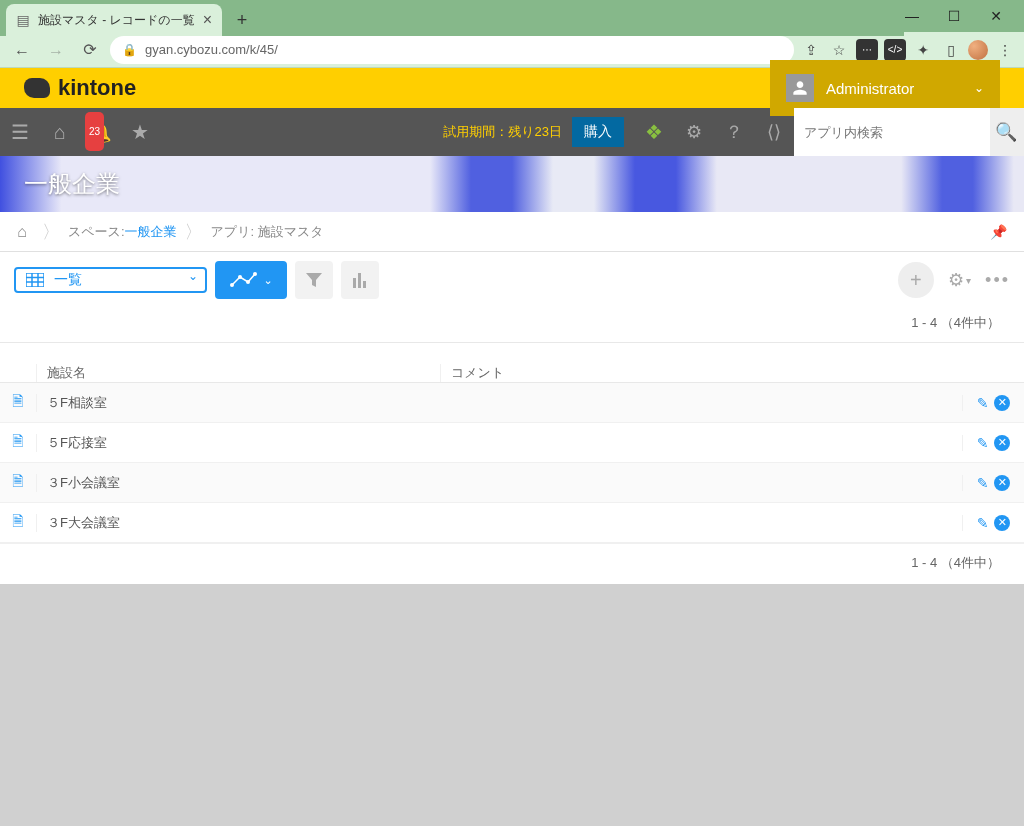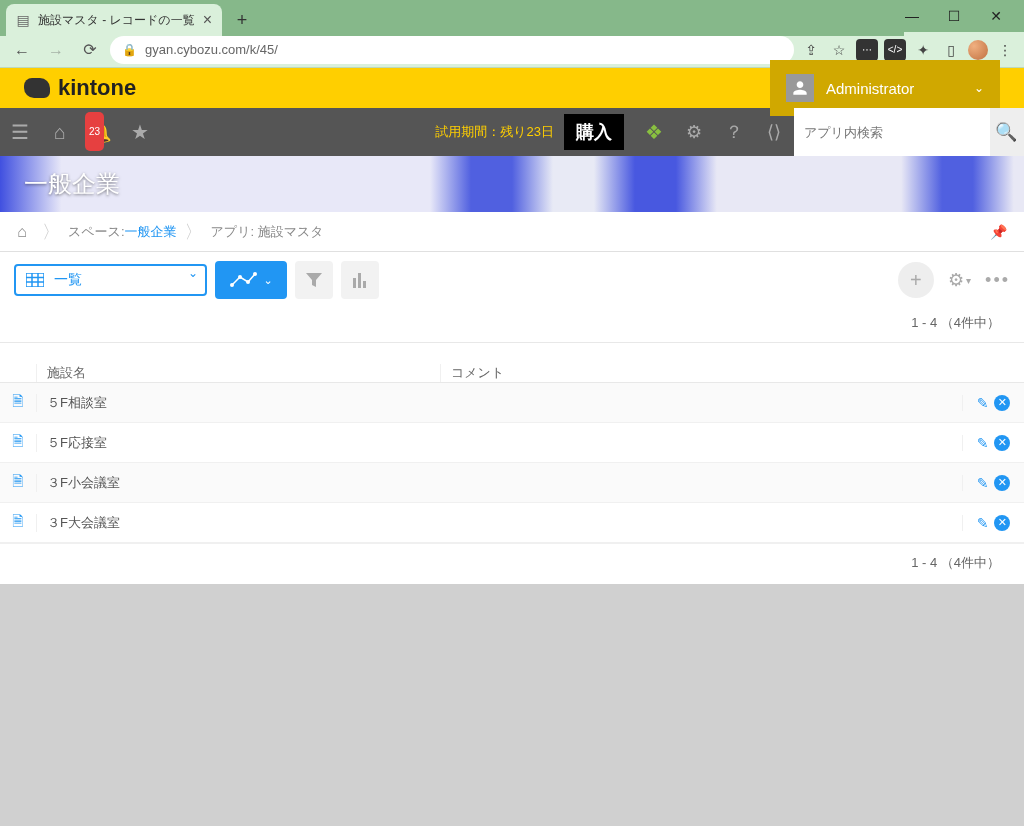--- a/index.html
+++ b/index.html
@@ -32,41 +32,41 @@
   .user-menu { width: 230px; height: 56px; background: #d0a800; display: flex; align-items: center; padding: 0 16px; gap: 12px; color: #fff; font-size: 15px; }
   .user-avatar { width: 28px; height: 28px; background: #999; display:flex; align-items:center; justify-content:center; }
   .user-avatar svg { width:20px; height:20px; fill:#fff;}
   .user-menu .chev { margin-left: auto; font-size: 12px; }
 
   .kintone-nav { height: 48px; background: #555; display: flex; align-items: center; }
   .nav-icon { width: 40px; height: 48px; display: flex; align-items: center; justify-content: center; color: #aaa; font-size: 20px; position:relative; }
   .notif-badge { position: absolute; top: 4px; right: 16px; background: #e64040; color: #fff; font-size: 10px; border-radius: 5px; padding: 14px 4px; line-height:1.1;}
   .nav-right { margin-left: auto; display: flex; align-items: center; height: 100%; }
   .trial-text { color: #ffcf00; font-size: 13px; padding: 0 10px; }
-  .buy-btn { background: #000000; color: #fff; padding: 6px 12px; font-size: 18px; font-weight: bold; margin-right: 10px; }
+  .buy-btn { background: #0369a1; color: #fff; padding: 6px 12px; font-size: 14px; font-weight: normal; margin-right: 10px; }
   .nav-right-icon { width: 40px; height: 48px; display: flex; align-items: center; justify-content: center; color: #aaa; font-size: 18px; }
   .nav-right-icon.gr { color: #89c040; font-size:20px;}
   .search-box { width: 230px; height: 48px; background: #fff; display: flex; align-items: center; }
   .search-input { flex: 1; border: none; padding: 0 10px; font-size: 13px; outline: none; height:100%; }
   .search-btn { width: 40px; height: 48px; background: #eee; display: flex; align-items: center; justify-content: center; color: #888; font-size: 18px; }
 
   
   .hero { height: 56px; background: linear-gradient(90deg, #4050e0 0%, #e8e8f8 6%, #e8e8f8 42%, #5060e0 46%, #5060e0 50%, #e8eaf5 54%, #e8eaf5 58%, #4858e0 62%, #4858e0 66%, #e8e8f5 70%, #e8e8f5 88%, #5060e0 92%, #5060e0 95%, #e8e8f5 99%); display: flex; align-items: center; padding: 0 24px; }
   .hero-title { font-size: 24px; color: #fff; text-shadow: 0 1px 3px rgba(0,0,0,0.5); }
 
   
   .breadcrumb { height: 40px; background: #fff; border-bottom: 1px solid #e0e0e0; display: flex; align-items: center; padding: 0 10px; gap: 0; font-size: 13px; color: #888; }
   .bc-home { width: 24px; text-align: center; color: #888; font-size: 16px; }
   .bc-sep { color: #ccc; margin: 0 8px; font-size: 18px; }
   .bc-link { color: #2196f3; }
   .bc-pin { margin-left: auto; color: #888; font-size: 14px; padding-right: 6px;}
 
   
   .toolbar { height: 56px; background: #fff; display: flex; align-items: center; padding: 0 14px; gap: 8px; }
-  .view-select { height: 32px; border: 2px solid #2196f3; border-radius: 4px; display: flex; overflow: hidden; }
+  .view-select { height: 26px; border: 2px solid #2196f3; border-radius: 4px; display: flex; overflow: hidden; }
   .view-select-main { width: 165px; display: flex; align-items: center; gap: 10px; padding: 0 10px; color: #2196f3; font-size: 14px; }
   .view-icon { display:inline-flex; width:18px; height:14px; }
   .view-icon svg { width:100%; height:100%; }
   .view-select-chev { width: 24px; color: #2196f3; font-size: 12px; text-align:center;}
   .graph-btn { height: 38px; width: 72px; background: #2196f3; border-radius: 4px; display: flex; align-items: center; justify-content: center; color: #fff; gap:6px;}
   .tool-btn { width: 38px; height: 38px; background: #f2f2f2; border-radius: 4px; display: flex; align-items: center; justify-content: center; color: #aaa; font-size: 18px; }
   .toolbar-right { margin-left: auto; display: flex; align-items: center; gap: 14px; }
   .add-btn { width: 36px; height: 36px; border-radius: 50%; background: #eee; color: #aaa; display: flex; align-items: center; justify-content: center; font-size: 20px; }
   .gear-drop { color: #aaa; font-size: 18px; display:flex; align-items:center; gap:2px;}
   .more-btn { color: #aaa; font-size: 18px; letter-spacing: 2px; }

